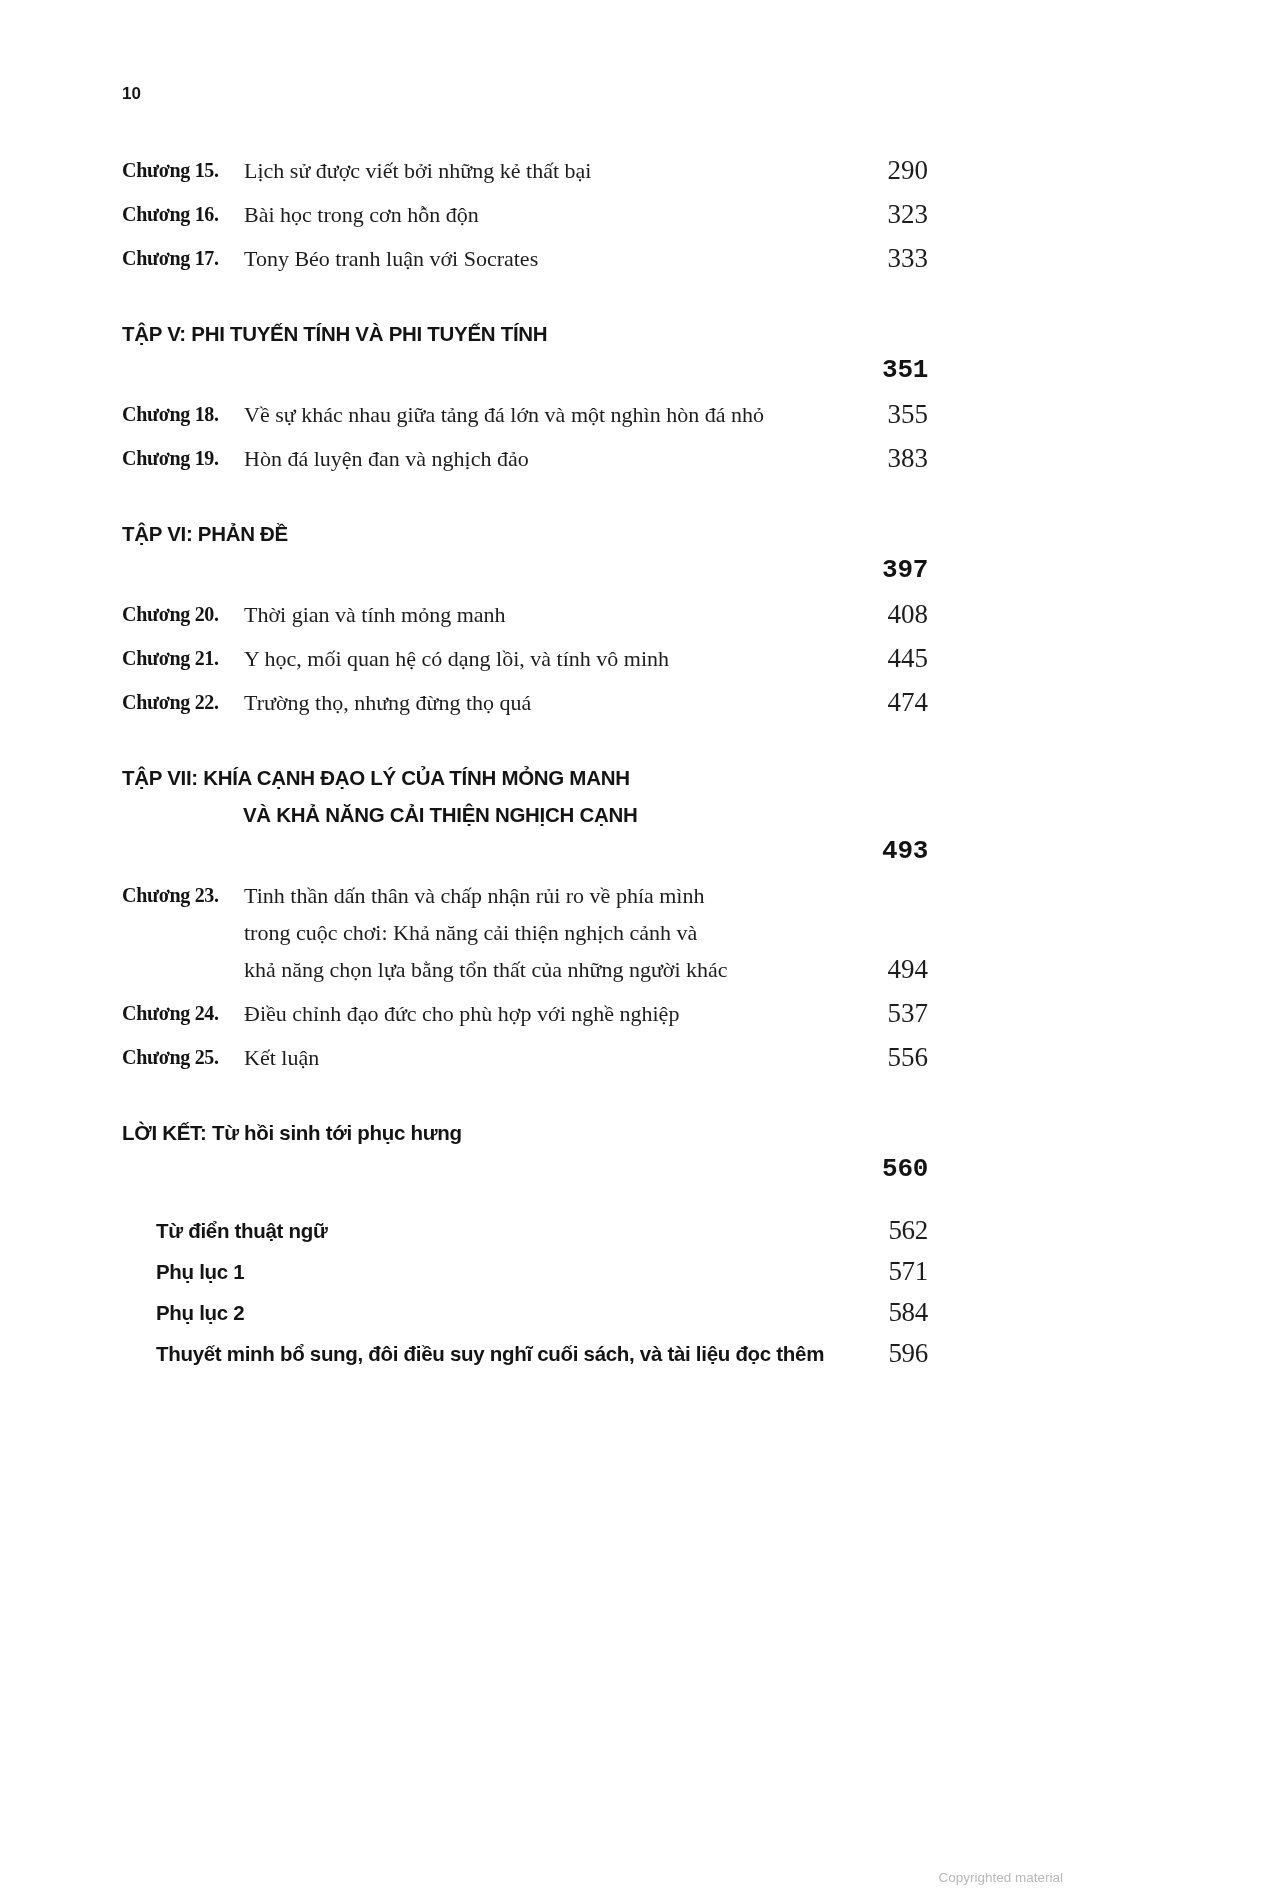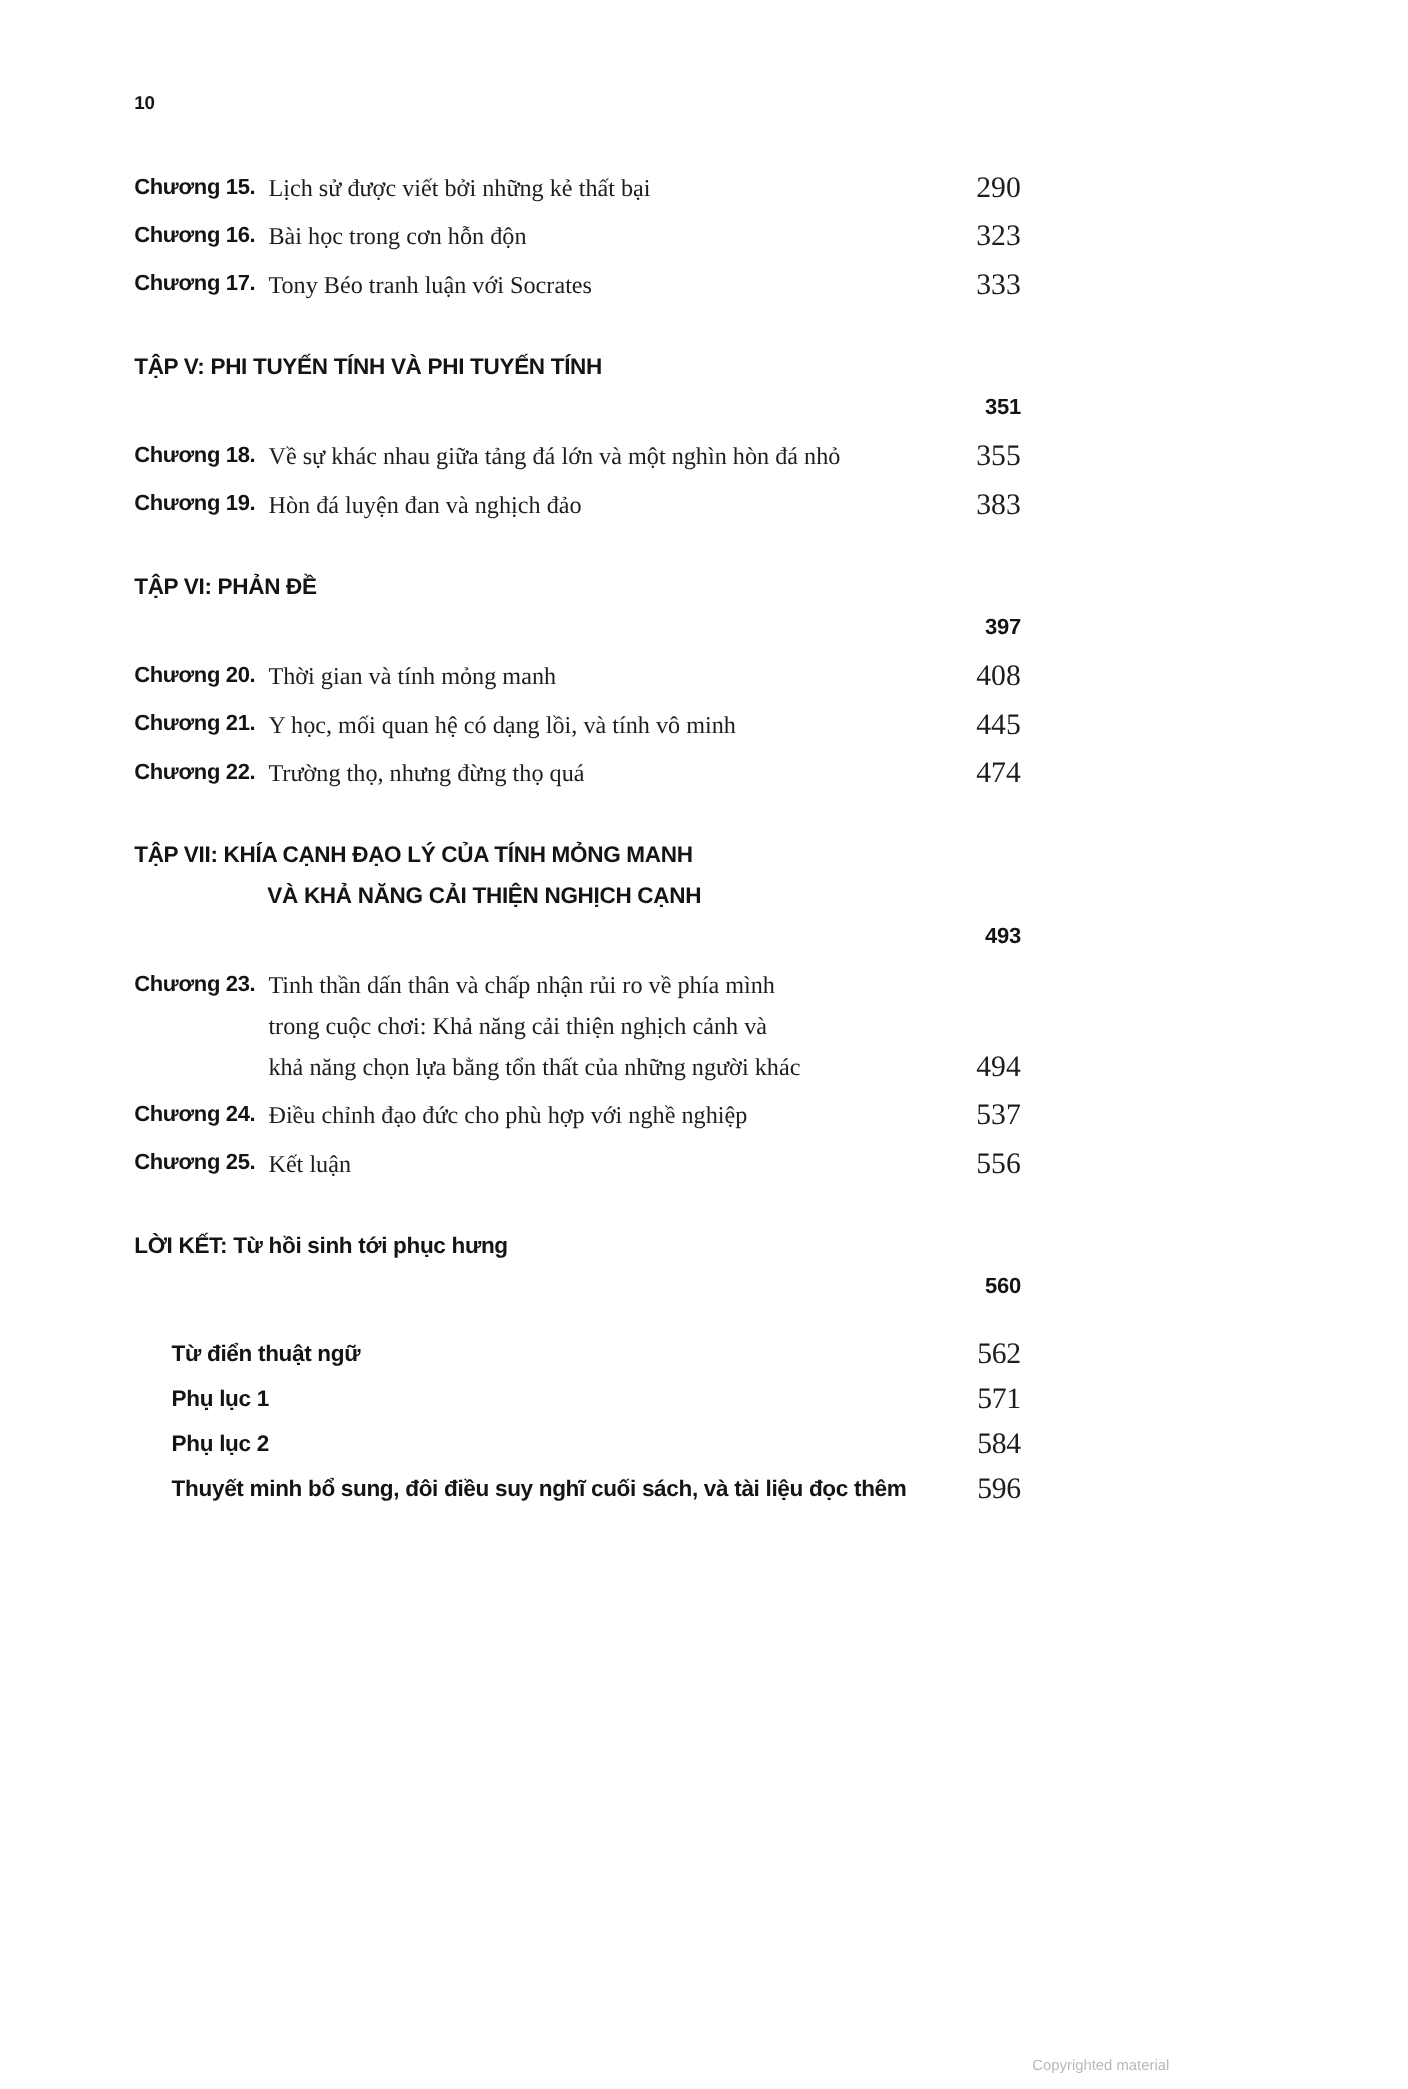--- a/index.html
+++ b/index.html
@@ -19,37 +19,37 @@
   }
   .group { margin-top:38px; }
   .group:first-child { margin-top:0; }
   .group:last-child { margin-top:24px; }
   .row {
     display:flex; align-items:flex-start;
     margin-bottom:7px; font-size:22px; line-height:37px;
   }
   .row .label {
     flex:none; width:122px;
-    font-family:Liberation Sans, sans-serif; font-weight:700;
+    font-family:Liberation Serif, serif; font-weight:700;
     font-size:20px; letter-spacing:-0.3px; color:#141414;
   }
   .row .title { flex:1 1 auto; min-width:0; }
   .row .line { white-space:nowrap; }
   .row .pagenum {
     flex:none; width:62px; text-align:right; align-self:flex-end;
     font-size:21px;
   }
   
   .row.section {
     font-family:"Liberation Sans", sans-serif; font-weight:700;
     font-size:20.5px; letter-spacing:-0.3px; color:#141414;flex-direction:column;
   }
   .row.section .line + .line { padding-left:121px; }
   .row.section .pagenum {
-    font-family:Liberation Sans, sans-serif; font-weight:700; font-size:20px;
+    font-family:Liberation Mono, monospace; font-weight:700; font-size:26px;
   }
   
   .row.backmatter {
     font-family:"Liberation Sans", sans-serif; font-weight:700;
     font-size:20.5px; letter-spacing:-0.3px; color:#141414;
     margin-bottom:4px;
     gap:14px;
   }
   .row.backmatter .title { padding-left:34px; }
   .row.backmatter .pagenum, .row.chapter .pagenum {

